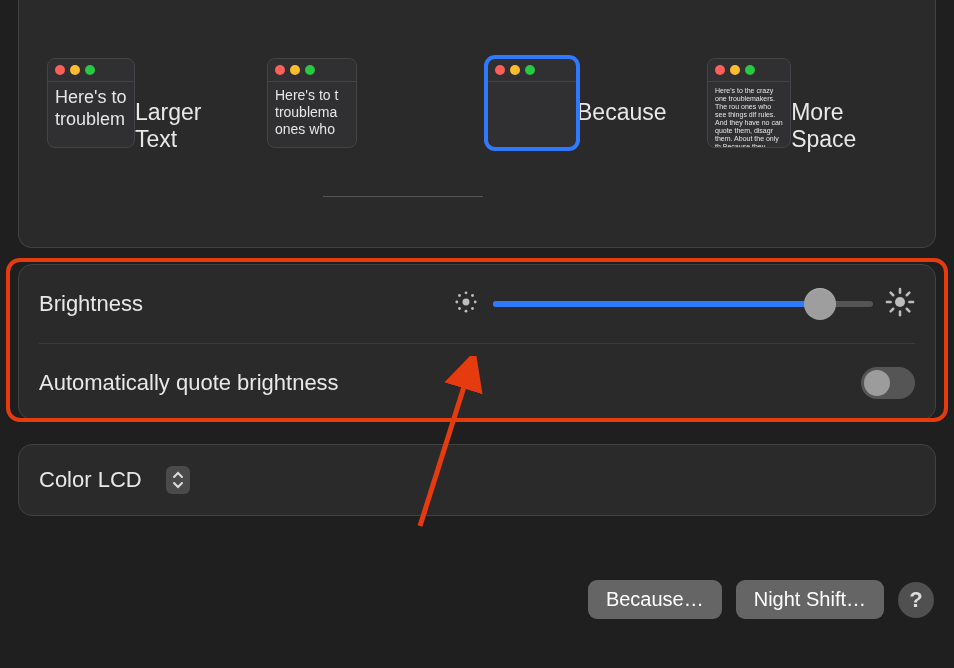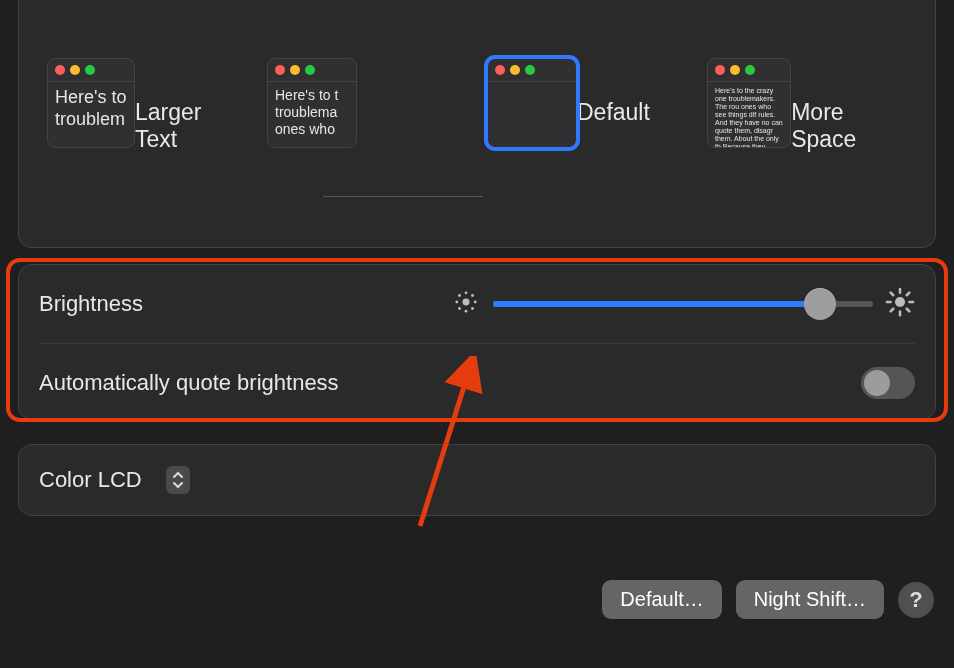--- a/index.html
+++ b/index.html
@@ -175,21 +175,21 @@
       <div class="res-label"></div>
     </div>
     <div class="res-option">
       <div class="thumb sel">
         <div class="traffic">
             <span class="tl-r"></span>
             <span class="tl-y"></span>
             <span class="tl-g"></span>
           </div>
       </div>
-      <div class="res-label">Default</div>
+      <div class="res-label">Because</div>
     </div>
     <div class="res-option">
       <div class="thumb">
         <div class="traffic">
             <span class="tl-r"></span>
             <span class="tl-y"></span>
             <span class="tl-g"></span>
           </div>
         <div class="thumb-text fs3">Here's to the crazy one troublemakers. The rou ones who see things dif rules. And they have no can quote them, disagr them. About the only th Because they change th</div>
       </div>
@@ -255,21 +255,21 @@
     <span class="select-chev">
       <svg width="12" height="18" viewBox="0 0 12 18">
           <path d="M2 6 L6 2 L10 6" fill="none" stroke="#ddd" stroke-width="2" stroke-linecap="round"></path>
           <path d="M2 12 L6 16 L10 12" fill="none" stroke="#ddd" stroke-width="2" stroke-linecap="round"></path>
         </svg>
     </span>
   </div>
 </div>
 
 <div class="btn-row">
-  <button class="btn">Default…</button>
+  <button class="btn">Because…</button>
   <button class="btn">Night Shift…</button>
   <div class="help">?</div>
 </div>
 
 <svg class="arrow" width="90" height="180">
   <defs>
     <marker id="ah" markerWidth="8" markerHeight="8" refX="3" refY="4" orient="auto">
       <path d="M0,0 L8,4 L0,8 Z" fill="#e63a0f"></path>
     </marker>
   </defs>

